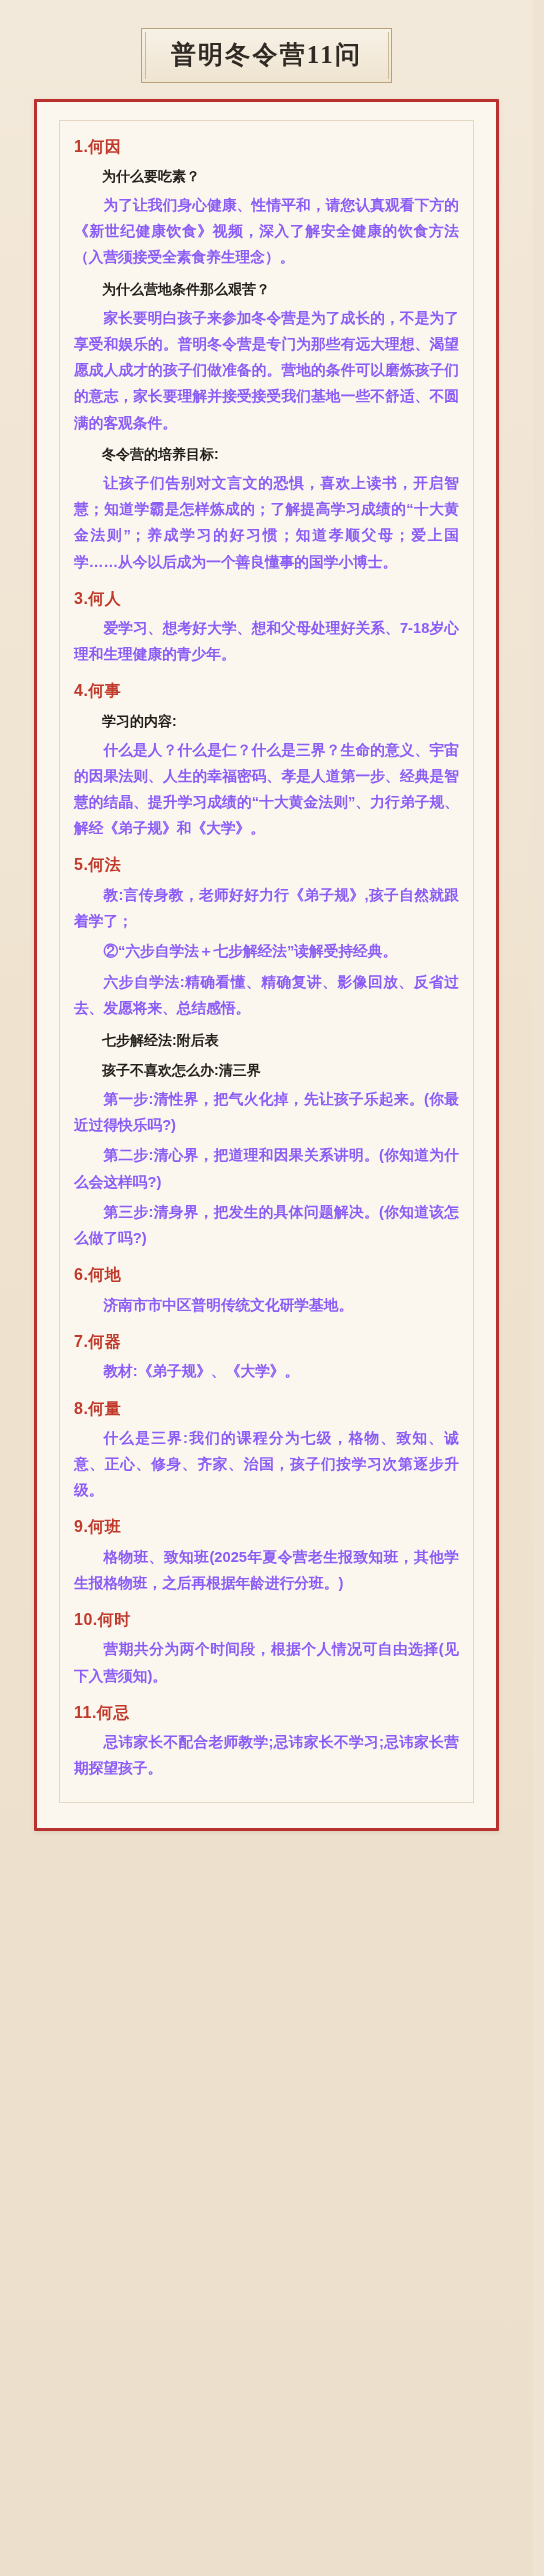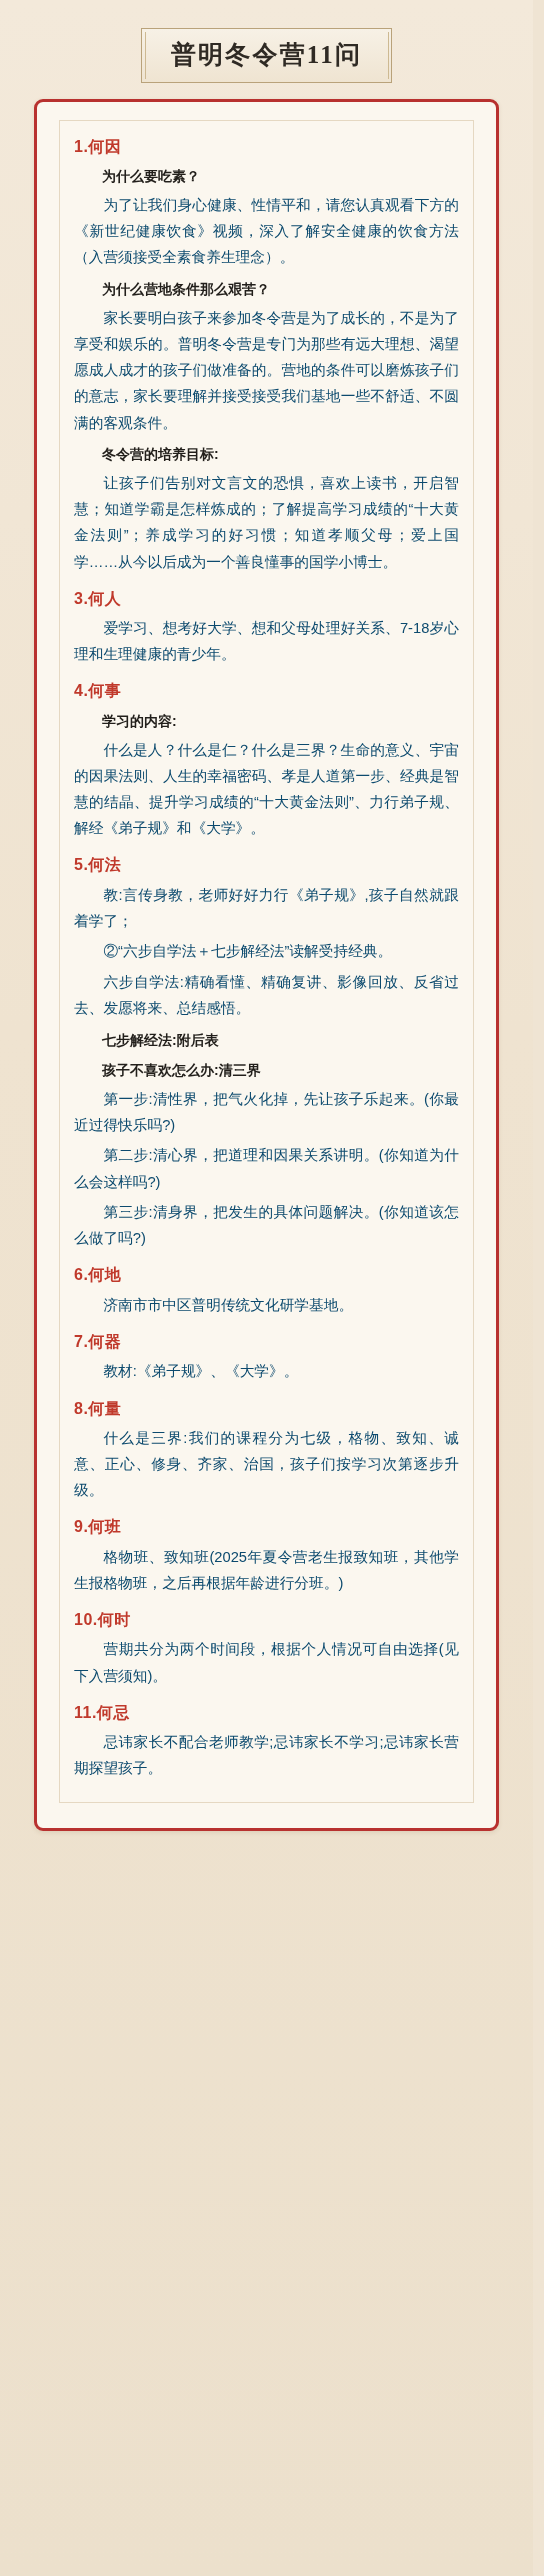--- a/index.html
+++ b/index.html
@@ -49,21 +49,21 @@
     white-space: nowrap;
   }
   
   .card {
     margin: 0 34px;
     background: #fbf7ef;
     border-left: 3.3px solid #b8312f;
     border-right: 3.3px solid #b8312f;
     border-top: 3.3px solid #b8312f;
     border-bottom: 3.3px solid #b8312f;
-    border-radius: 9px;
+    border-radius: 1px;
     padding: 18.5px 22px 25px 22px;
     box-sizing: border-box;
     box-shadow: 0 1.1px 4.4px rgba(120,90,50,0.12);
   }
   .card-inner {
     border: 0.5px solid #e5d8c2;
     padding: 13px 14px 16.3px 14px;
   }
   .q-head {
     color: #c0392b;
@@ -77,26 +77,27 @@
   .sub {
     font-size: 14px;
     font-weight: bold;
     color: #221f1b;
     margin: 7.6px 0 4.4px 0;
     text-indent: 2em;
     line-height: 1.6;
   }
   .para {
     font-size: 14.7px;
-    color: #0c4a6e;
+    color: #8b5cf6;
     line-height: 1.78;
     margin: 4.4px 0 4.4px 0;
     text-indent: 2em;
     text-align: justify;
     word-break: break-all;
+    font-weight: bold;
   }
 </style>
 </head>
 <body>
 
 <div class="page">
 
   <div class="banner-wrap">
     <div class="banner">
       <div class="banner-title">普明冬令营11问</div>

